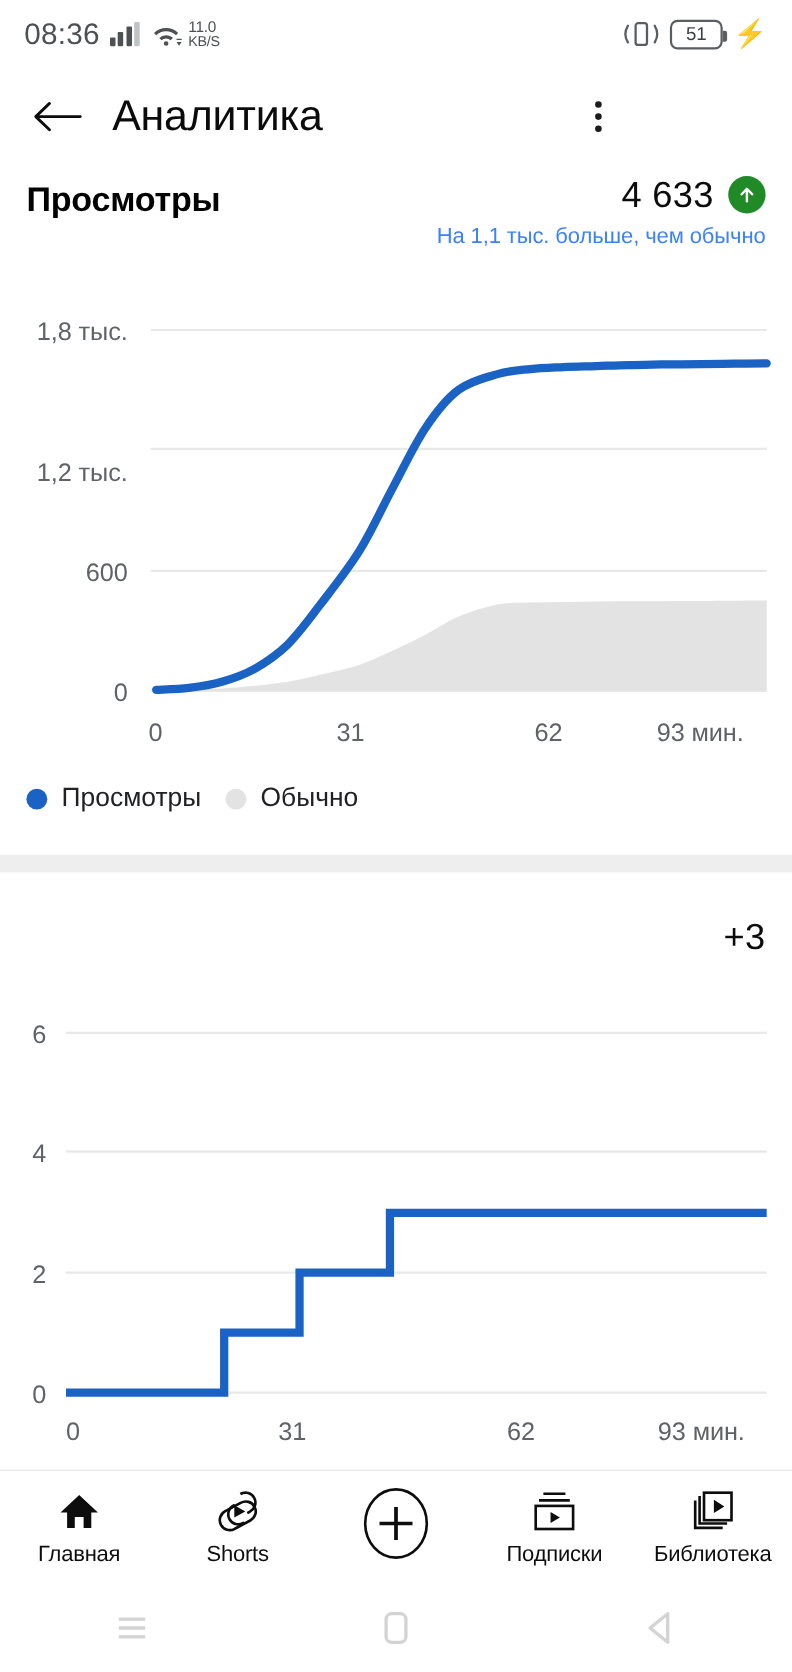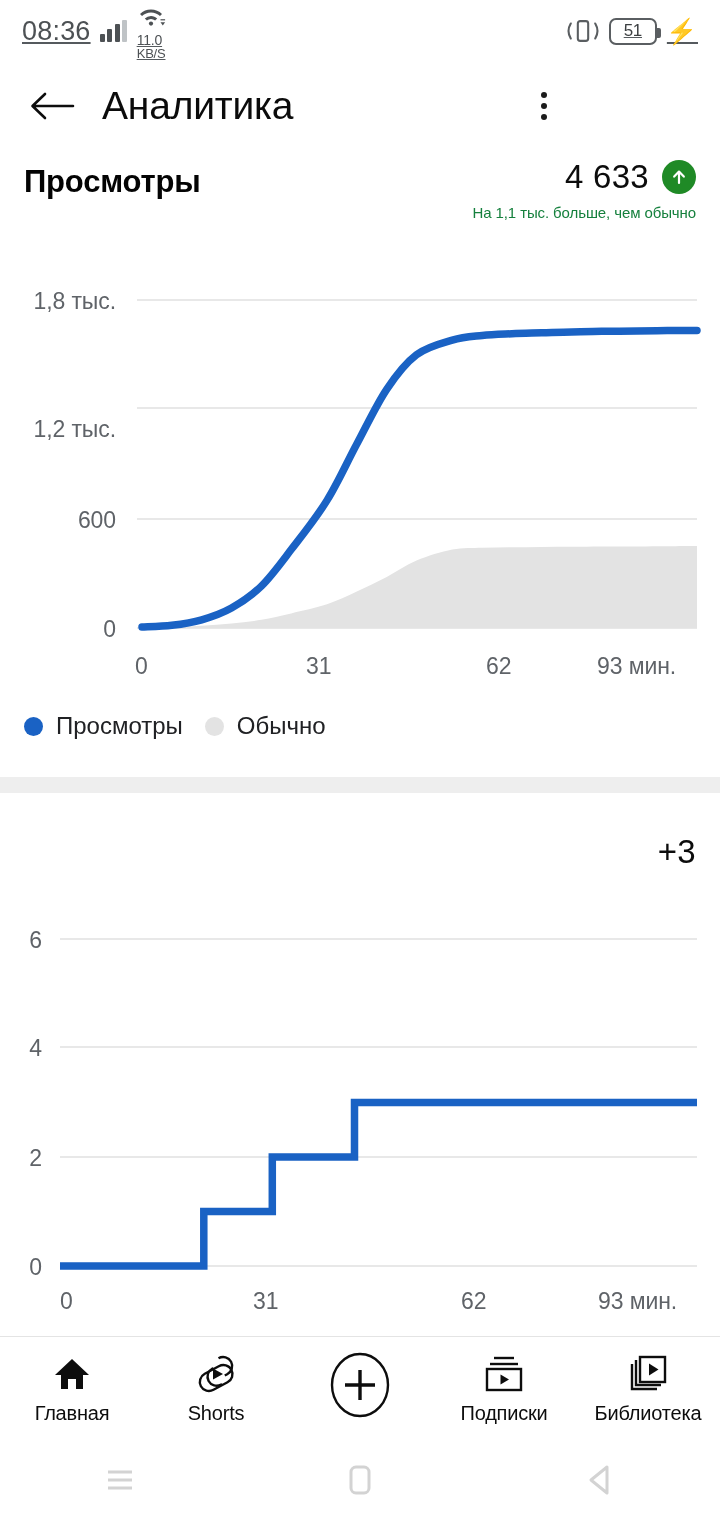--- a/index.html
+++ b/index.html
@@ -16,32 +16,31 @@
     background: #ffffff;
   }
 
   
   .statusbar {
     position: absolute; top: 0; left: 0;
     width: 720px; height: 62px;
     display: flex; align-items: center;
     padding: 0 22px;
     color: #555a5e;
-    text-decoration: underline;
   }
   .sb-left { display: flex; align-items: center; gap: 9px; }
   .sb-time { font-size: 27px; letter-spacing: 0.2px; color: #4d5154; font-weight: 400; }
   .sb-right { margin-left: auto; display: flex; align-items: center; gap: 10px; }
   .sig-bars { display: flex; align-items: flex-end; gap: 2.5px; height: 21px; }
   .sig-bars i { display: block; width: 5px; background: #4d5154; border-radius: 1px; }
   .sig-bars i:nth-child(1) { height: 8px; }
   .sig-bars i:nth-child(2) { height: 13px; }
   .sig-bars i:nth-child(3) { height: 18px; }
   .sig-bars i:nth-child(4) { height: 22px; background: #bfc3c6; }
-  .wifi-wrap { display:flex; align-items:center; gap:5px;flex-direction:column; }
+  .wifi-wrap { display:flex; align-items:center; gap:5px; }
   .net-speed { font-size: 14px; line-height: 14px; color:#4d5154; letter-spacing:-0.2px; }
   .net-speed .u { font-size: 13px; display:block; }
   .vib { width: 32px; height: 28px; }
   .batt {
     width: 48px; height: 27px;
     border: 2.5px solid #5a5e61; border-radius: 7px;
     display: flex; align-items: center; justify-content: center;
     position: relative;
   }
   .batt::after {
@@ -82,21 +81,21 @@
     display: flex; align-items: center; gap: 13px;
   }
   .sec-value { font-size: 33px; font-weight: 400; color: #0c0c0c; letter-spacing: 0.3px; }
   .up-badge {
     width: 34px; height: 34px; border-radius: 50%;
     background: #1f8a26;
     display: flex; align-items: center; justify-content: center;
   }
   .sec-sub {
     position: absolute; right: 24px; top: 46px;
-    font-size: 15px; color: #15803d; letter-spacing: -0.1px;
+    font-size: 20px; color: #3b82f6; letter-spacing: -0.1px;
   }
 
   
   #views-chart { position: absolute; left: 0; top: 268px; width: 720px; height: 420px; }
   .axis-label {
     position: absolute; font-size: 23px; color: #5f6368; letter-spacing: -0.1px;
     white-space: nowrap;
   }
   .y-lab { text-align: right; }
 

